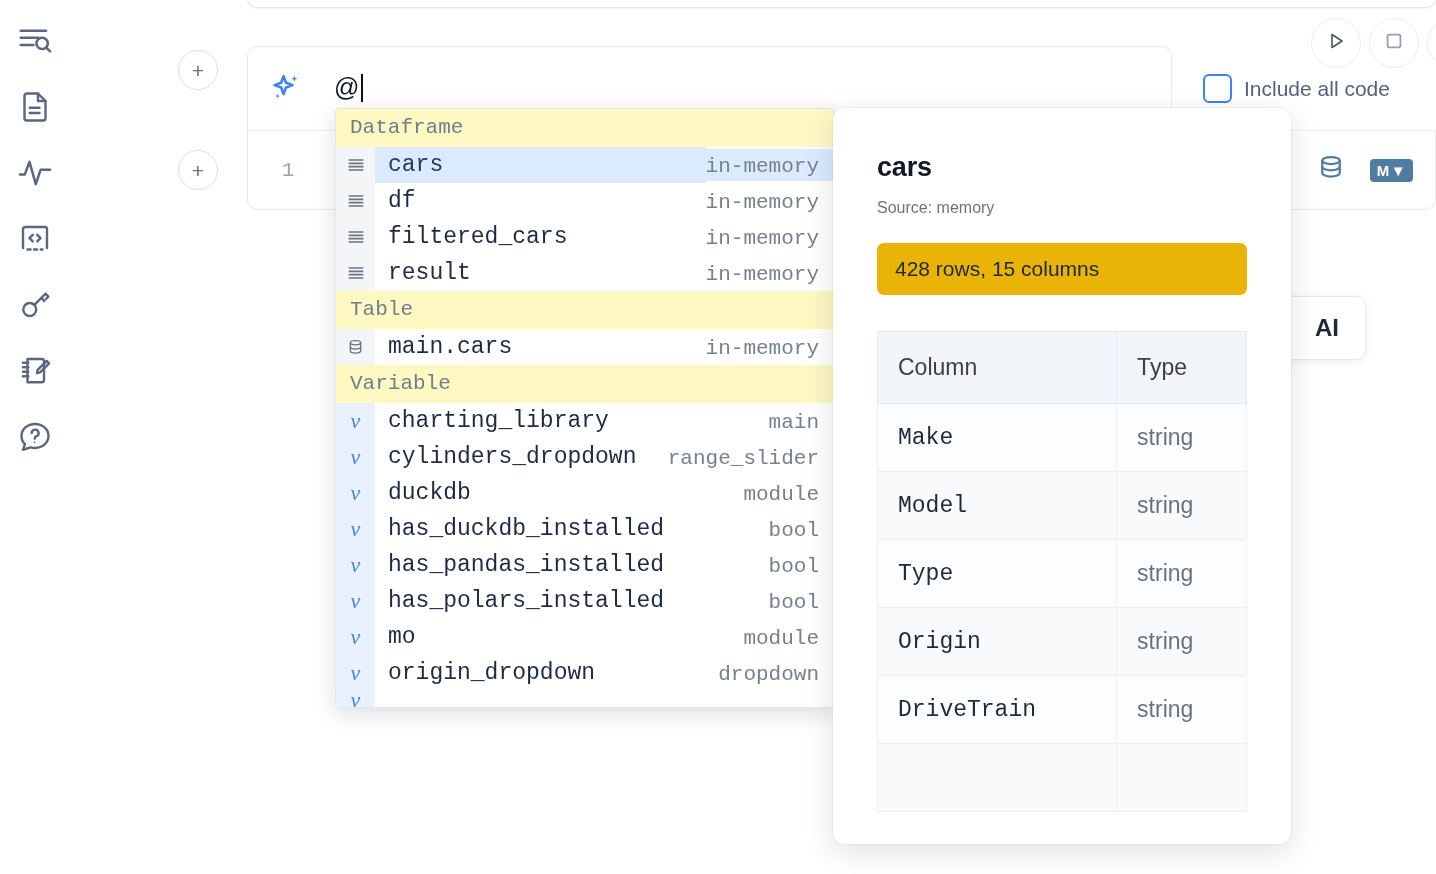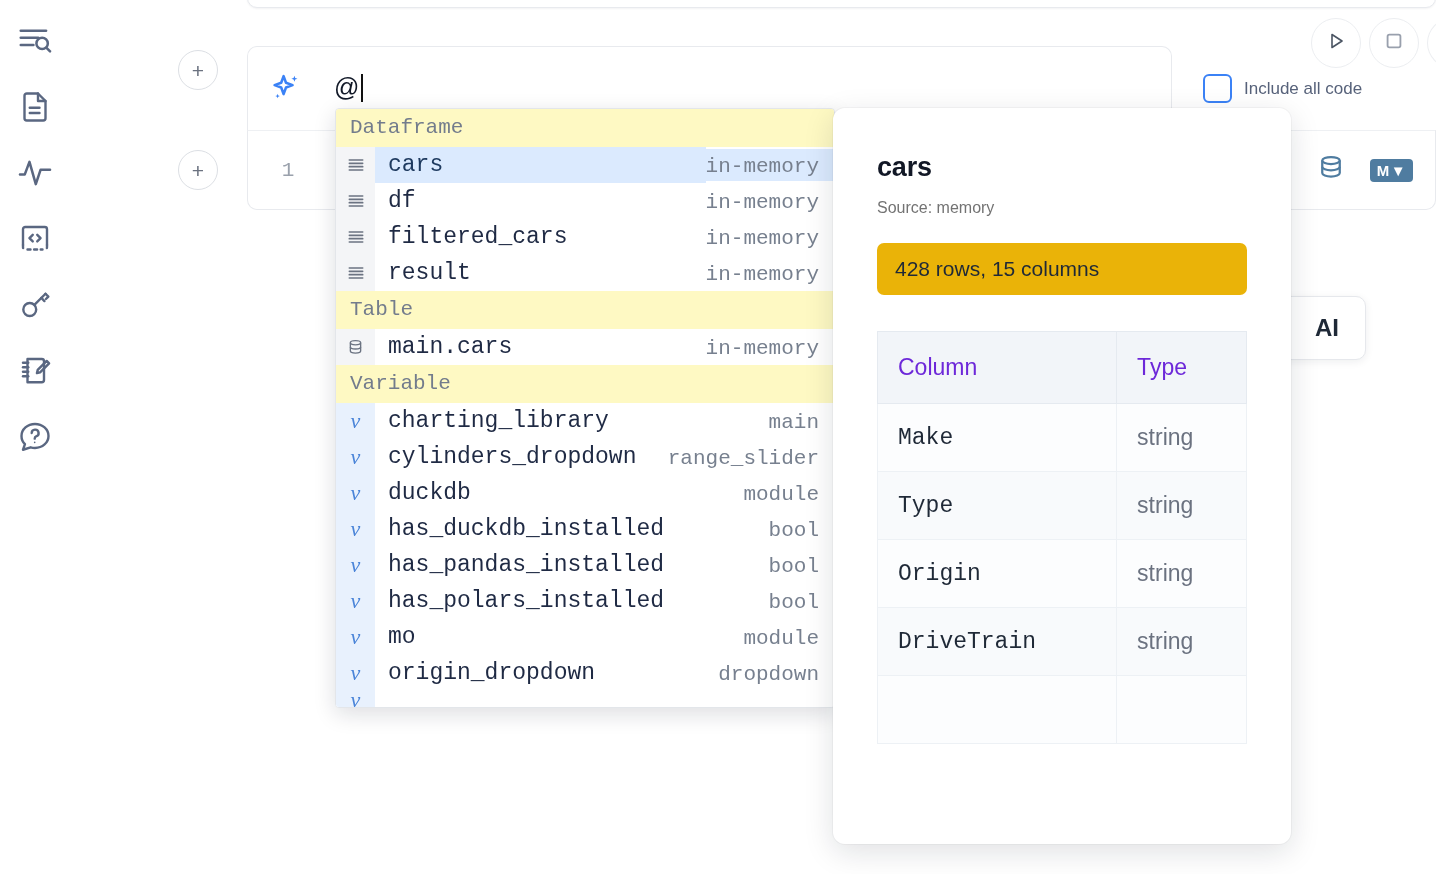--- a/index.html
+++ b/index.html
@@ -69,21 +69,21 @@
 
   
   .include-row {
     position: absolute; left: 1203px; top: 74px;
     display: flex; align-items: center; gap: 12px; cursor: pointer;
   }
   .cbox {
     width: 29px; height: 29px; border-radius: 6px;
     border: 2px solid #3b82f6; background: #fff;
   }
-  .include-label { font-size: 17px; color: #57627a; }
+  .include-label { font-size: 21px; color: #57627a; }
 
   
   .code-cell {
     position: absolute; left: 247px; top: 130px; width: 1189px; height: 80px;
     background: #ffffff; border: 1px solid #e8eaee; border-radius: 0 0 10px 10px;
     border-top: 1px solid #eef0f3;
   }
   .code-gutter {
     position: absolute; left: 0; top: 0; width: 80px; height: 100%;
     display: flex; align-items: center; justify-content: center;
@@ -153,21 +153,21 @@
   }
   .detail-title { font-size: 27px; font-weight: 700; color: #121826; letter-spacing: -.2px; }
   .detail-source { margin-top: 16px; font-size: 16px; color: #737373; }
   .detail-badge {
     margin-top: 26px; background: #eab308; border-radius: 7px;
     padding: 14px 18px; font-size: 21px; color: #1f2937;
   }
   .detail-table { margin-top: 36px; width: 100%; border-collapse: collapse; }
   .detail-table th {
     background: #f2f5f9; text-align: left; font-weight: 400;
-    font-size: 23px; color: #6d28d9; padding: 22px 20px;
+    font-size: 23px; color: #404040; padding: 22px 20px;
     border: 1px solid #e5eaf0;
   }
   .detail-table td {
     padding: 20px 20px; font-size: 23px; border: 1px solid #edf1f5;
   }
   .detail-table td.colname { color: #1f2937; font-family: "Liberation Mono", monospace; }
   .detail-table td.coltype { color: #6b7280; }
   .detail-table tr:nth-child(odd) td { background: #fcfdfe; }
   .detail-table tr:nth-child(even) td { background: #f8fafc; }
 </style>
@@ -437,20 +437,24 @@
           <th>Column</th>
           <th>Type</th>
         </tr>
       </thead>
       <tbody id="schema-body">
           <tr>
             <td class="colname">Make</td>
             <td class="coltype">string</td>
           </tr>
           <tr>
+            <td class="colname">Model</td>
+            <td class="coltype">string</td>
+          </tr>
+          <tr>
             <td class="colname">Type</td>
             <td class="coltype">string</td>
           </tr>
           <tr>
             <td class="colname">Origin</td>
             <td class="coltype">string</td>
           </tr>
           <tr>
             <td class="colname">DriveTrain</td>
             <td class="coltype">string</td>

